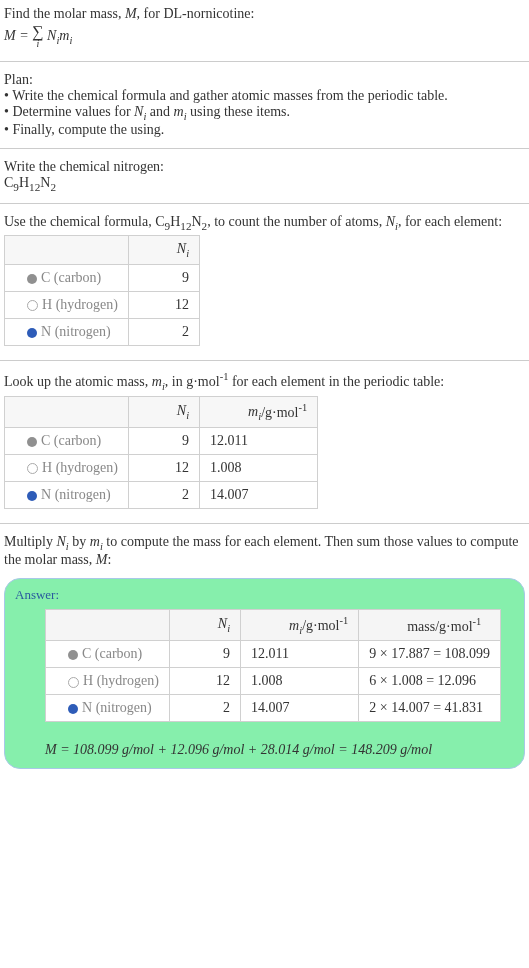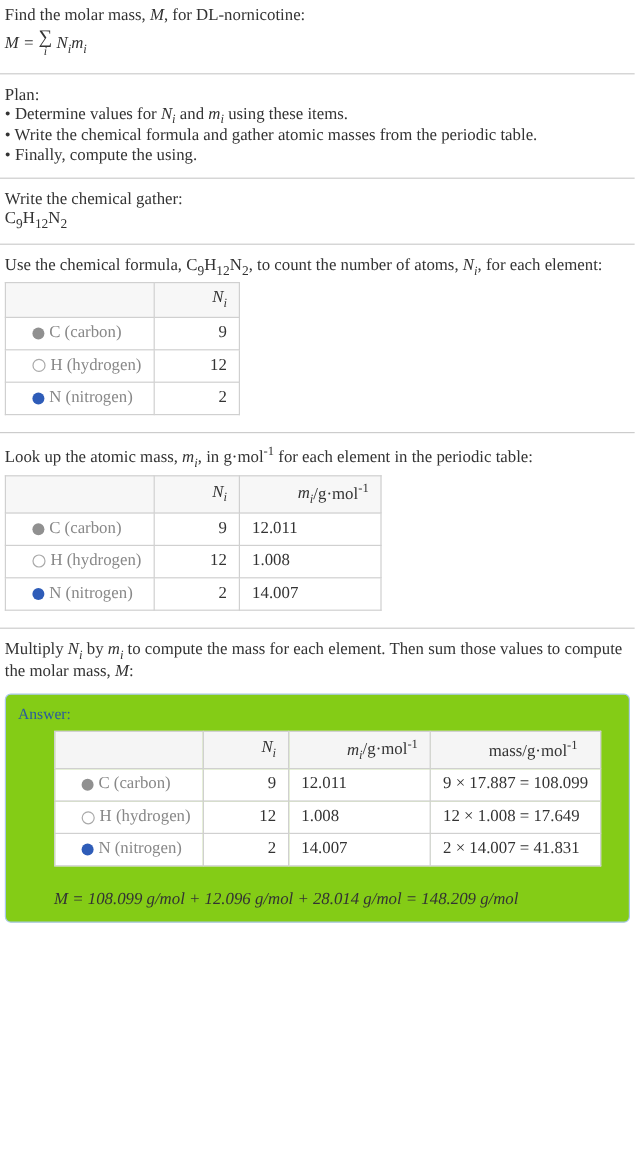--- a/index.html
+++ b/index.html
@@ -53,22 +53,22 @@
   border-radius: 50%;
   vertical-align: middle;
   margin-right: 4px;
 }
 .dot-c { background: #909090; }
 .dot-h { background: #fff; border: 1px solid #aaa; width: 9px; height: 9px; }
 .dot-n { background: #2e5cb8; }
 
 .answer-box {
   border: 1px solid #a8c8e8;
-  background: #84cc16;
-  border-radius: 5px;
+  background: #86efac;
+  border-radius: 16px;
   margin: 4px;
   padding: 8px 10px 10px 10px;
 }
 .answer-box .label {
   color: #2a5a9e;
   font-size: 13px;
   margin-bottom: 6px;
 }
 .answer-box table th, .answer-box table td {
   background: #fff;
@@ -95,28 +95,28 @@
   <div class="formula">
     <span class="italic">M</span> = 
     <span class="sigma"><span class="sym">∑</span><span class="idx italic">i</span></span>
     <span class="italic">N<span class="sub">i</span></span><span class="italic">m<span class="sub">i</span></span>
   </div>
 </div>
 <hr>
 
 <div class="section">
   <div>Plan:</div>
+  <div>• Write the chemical formula and gather atomic masses from the periodic table.</div>
   <div>• Determine values for <span class="italic">N<span class="sub">i</span></span> and <span class="italic">m<span class="sub">i</span></span> using these items.</div>
-  <div>• Write the chemical formula and gather atomic masses from the periodic table.</div>
   <div>• Finally, compute the using.</div>
 </div>
 <hr>
 
 <div class="section">
-  <div>Write the chemical gather:</div>
+  <div>Write the chemical nitrogen:</div>
   <div class="chem">C<sub>9</sub>H<sub>12</sub>N<sub>2</sub></div>
 </div>
 <hr>
 
 <div class="section">
   <div>Use the chemical formula, <span class="chem">C<sub>9</sub>H<sub>12</sub>N<sub>2</sub></span>, to count the number of atoms, <span class="italic">N<span class="sub">i</span></span>, for each element:</div>
   <table>
     <tbody>
         <tr>
       <th></th>
@@ -186,21 +186,21 @@
     <tr>
       <td class="elem-cell"><span class="dot dot-c"></span><span>C</span> <span>(carbon)</span></td>
       <td class="num">9</td>
       <td>12.011</td>
       <td>9 × 17.887 = 108.099</td>
     </tr>
     <tr>
       <td class="elem-cell"><span class="dot dot-h"></span><span>H</span> <span>(hydrogen)</span></td>
       <td class="num">12</td>
       <td>1.008</td>
-      <td>12 × 1.008 = 17.649</td>
+      <td>6 × 1.008 = 12.096</td>
     </tr>
     <tr>
       <td class="elem-cell"><span class="dot dot-n"></span><span>N</span> <span>(nitrogen)</span></td>
       <td class="num">2</td>
       <td>14.007</td>
       <td>2 × 14.007 = 41.831</td>
     </tr>
   </tbody>
       </table>
   <div class="final-line"><span class="italic">M</span> = 108.099 g/mol + 12.096 g/mol + 28.014 g/mol = 148.209 g/mol</div>

